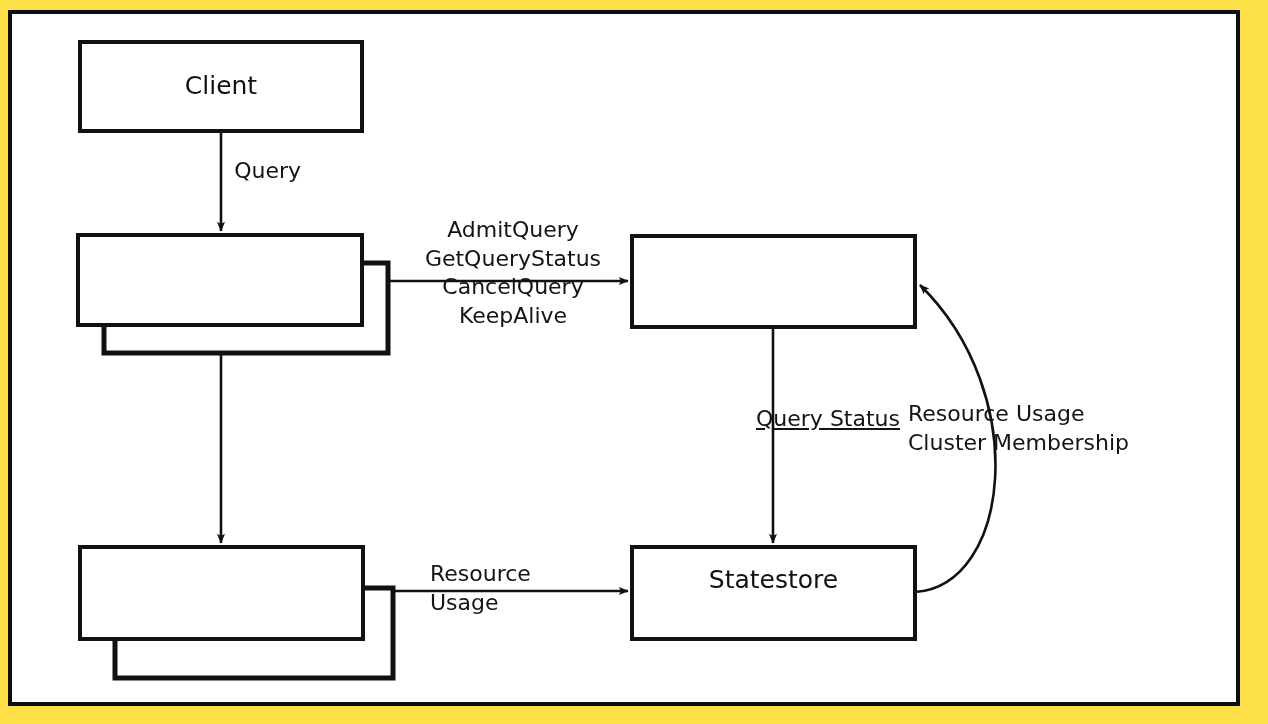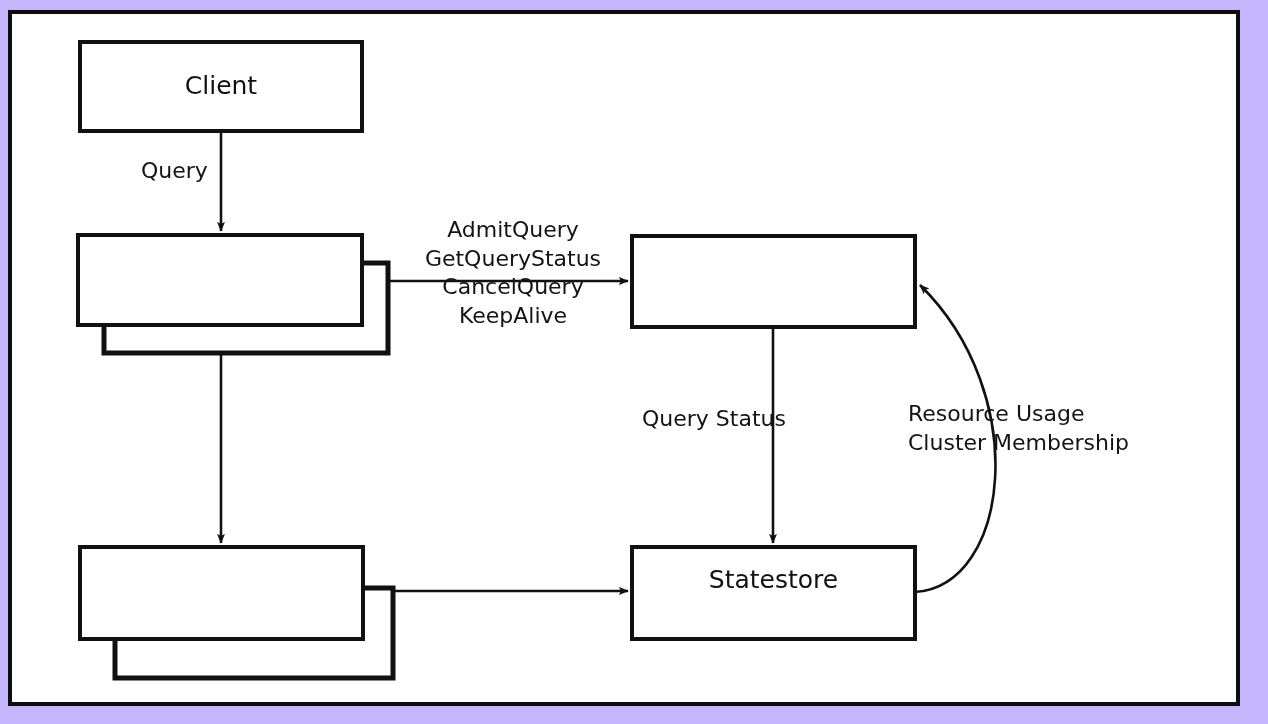--- a/index.html
+++ b/index.html
@@ -10,21 +10,21 @@
   body {
     width: 1268px;
     height: 724px;
     overflow: hidden;
     font-family: "DejaVu Sans", "Liberation Sans", sans-serif;
   }
   #page {
     position: relative;
     width: 1268px;
     height: 724px;
-    background: #c4b5fd;
+    background: #fde047;
   }
   #panel {
     position: absolute;
     left: 8px;
     top: 10px;
     width: 1232px;
     height: 696px;
     background: #ffffff;
     border: 4px solid #0d0d0d;
     box-sizing: border-box;
@@ -49,21 +49,21 @@
     pointer-events: none;
   }
   .edge-label {
     position: absolute;
     color: #111111;
     font-size: 22px;
     line-height: 1.30;
     white-space: pre-line;
     color: #141414;
   }
-  .el-center { text-align: left; }
+  .el-center { text-align: right; }
   .el-left   { text-align: left; }
 </style>
 </head>
 <body>
 
 <div id="page">
 
   <div id="panel"></div>
 
   <svg id="canvas" viewBox="0 0 1268 724">
@@ -107,19 +107,21 @@
   <div class="node-label" style="left:632px; top:534px; width:283px; height:92px;">Statestore</div>
 
   <div class="edge-label el-center" style="left:141px; top:157px; width:160px;">Query</div>
 
   <div class="edge-label el-left" style="left:398px; top:216px; width:230px;text-align:center;">AdmitQuery
 GetQueryStatus
 CancelQuery
 KeepAlive</div>
 
 
-  <div class="edge-label el-center" style="left:642px; top:405px; width:180px;">Query Status</div>
+  <div class="edge-label el-center" style="left:720px; top:405px; width:180px;text-decoration:underline;">Query Status</div>
 
+  <div class="edge-label el-left" style="left:430px; top:560px; width:130px;">Resource
+Usage</div>
 
   <div class="edge-label el-left" style="left:908px; top:400px; width:260px;">Resource Usage
 Cluster Membership</div>
 
 </div>
 
 </body></html>

